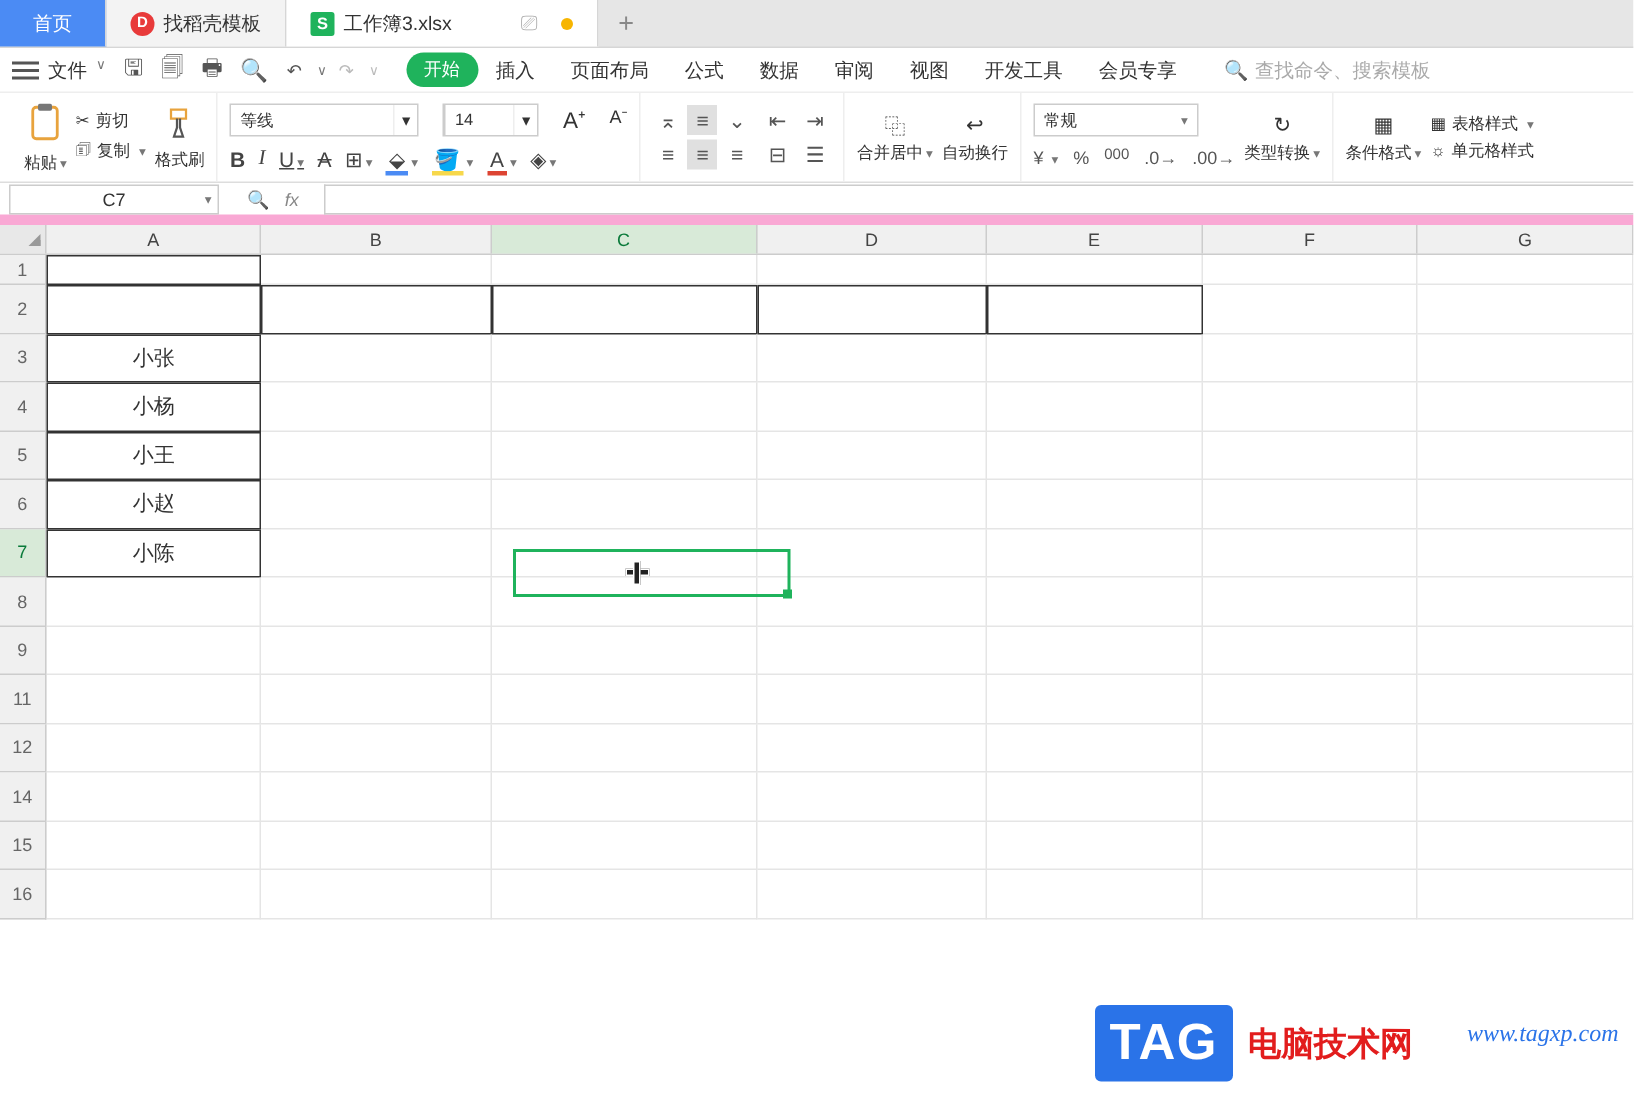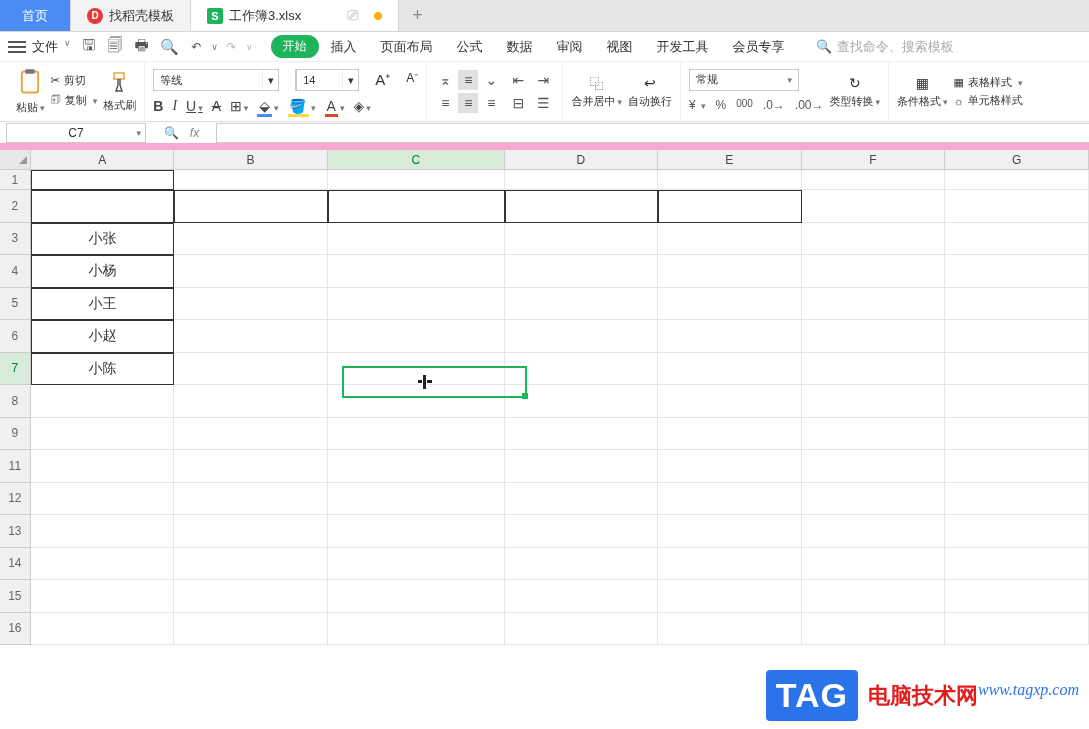--- a/index.html
+++ b/index.html
@@ -88,21 +88,21 @@
 .cursor-cross { position: absolute; width: 16px; height: 16px; }
 .cursor-cross::before, .cursor-cross::after { content: ""; position: absolute; background: #222; }
 .cursor-cross::before { width: 14px; height: 3px; top: 6px; left: 1px; border:1px solid #fff;}
 .cursor-cross::after { width: 3px; height: 14px; top: 1px; left: 6px; border:1px solid #fff;}
 
 
 .watermark { position: absolute; right: 10px; bottom: 8px; display: flex; align-items: center; gap: 10px; }
 .tag-box { background: #2a73e8; color: #fff; font-weight: 900; font-size: 34px; padding: 6px 10px; border-radius: 4px; font-family: Arial; letter-spacing: 1px;}
 .wm-text { display: flex; flex-direction: row; }
 .wm-cn { color: #e21d1d; font-weight: bold; font-size: 22px; }
-.wm-url { color: #2a73e8; font-size: 16px; font-style: italic; font-family: "Times New Roman", serif;}
+.wm-url { color: #2a73e8; font-size: 16px; font-style: italic; font-family: "Times New Roman", serif; margin-left: 36px;}
 </style>
 </head>
 <body>
 
 <div class="tabs">
   <div class="tab home">首页</div>
   <div class="tab doke">
     <span class="doke-icon">D</span>
     <span>找稻壳模板</span>
   </div>
@@ -406,30 +406,20 @@
         <div class="rowh">12</div>
         <div class="cell w150"></div>
         <div class="cell w160"></div>
         <div class="cell w185"></div>
         <div class="cell w160"></div>
         <div class="cell w150"></div>
         <div class="cell w150"></div>
         <div class="cell w150"></div>
       </div>
       <div class="row">
-        <div class="rowh">13</div>
-        <div class="cell w150"></div>
-        <div class="cell w160"></div>
-        <div class="cell w185"></div>
-        <div class="cell w160"></div>
-        <div class="cell w150"></div>
-        <div class="cell w150"></div>
-        <div class="cell w150"></div>
-      </div>
-      <div class="row">
         <div class="rowh">14</div>
         <div class="cell w150"></div>
         <div class="cell w160"></div>
         <div class="cell w185"></div>
         <div class="cell w160"></div>
         <div class="cell w150"></div>
         <div class="cell w150"></div>
         <div class="cell w150"></div>
       </div>
       <div class="row">

